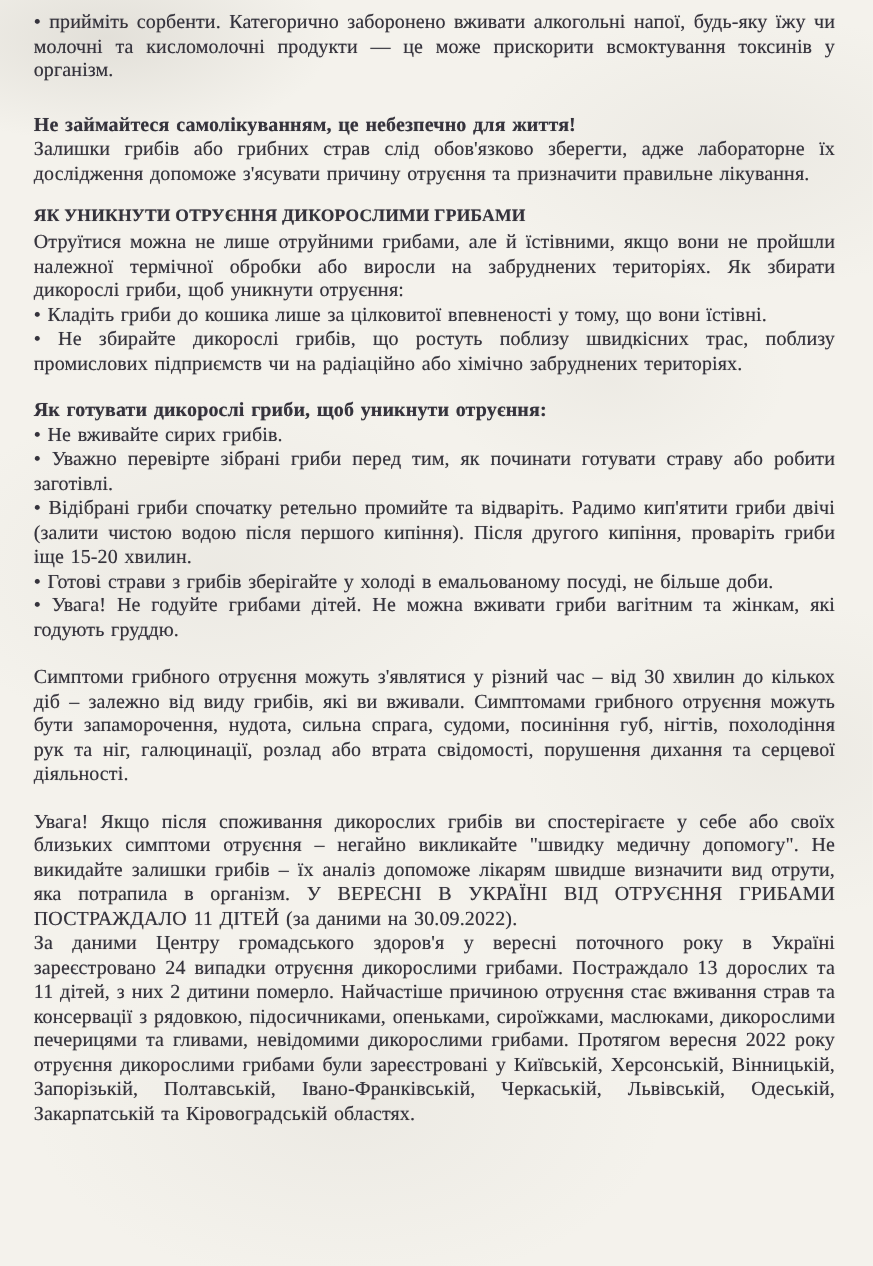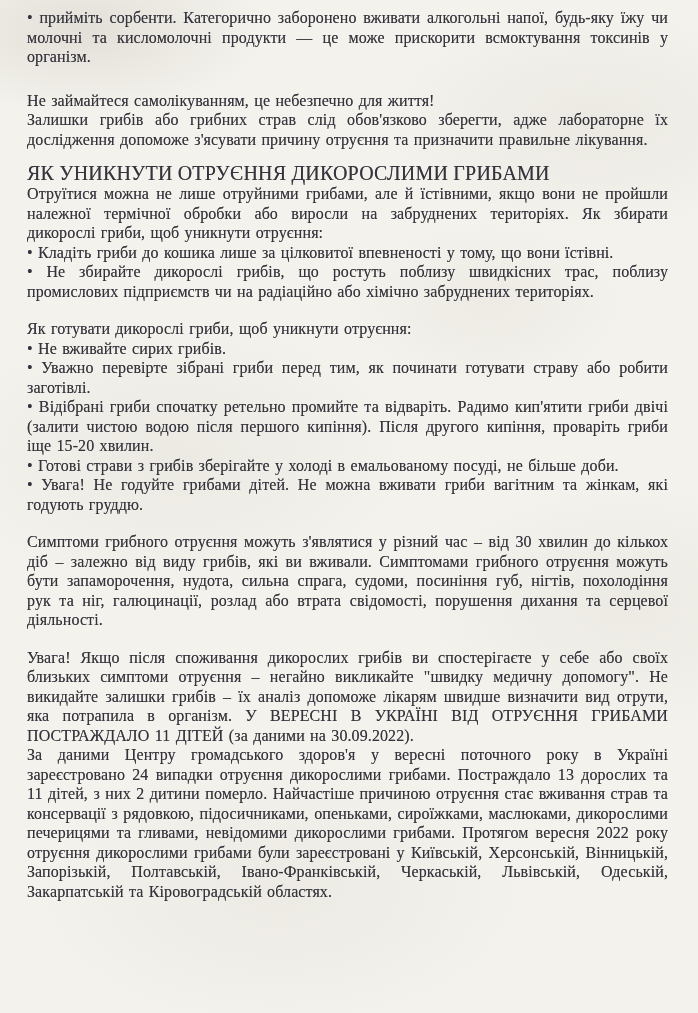--- a/index.html
+++ b/index.html
@@ -30,26 +30,26 @@
   .para {
     margin: 0;
     font-size: 16px;
     line-height: 19.5px;
     text-align: justify;
     letter-spacing: 0.1px;
     word-spacing: 1.2px;
     text-shadow: 0 0 0.6px rgba(53,51,60,0.55);
   }
   .bold-heading {
-    font-weight: normal;
+    font-weight: bold;
   }
   .section-title {
     margin: 0;
-    font-size: 20px;
-    font-weight: normal;
+    font-size: 14px;
+    font-weight: bold;
     line-height: 21px;
     letter-spacing: 0.2px;
     text-shadow: 0 0 0.6px rgba(53,51,60,0.6);
   }
   .gap-lg { margin-top: 24px; }
   .gap-md { margin-top: 18px; }
   .gap-sm { margin-top: 14px; }
   .rules-list p { margin: 0; }
 </style>
 </head>

